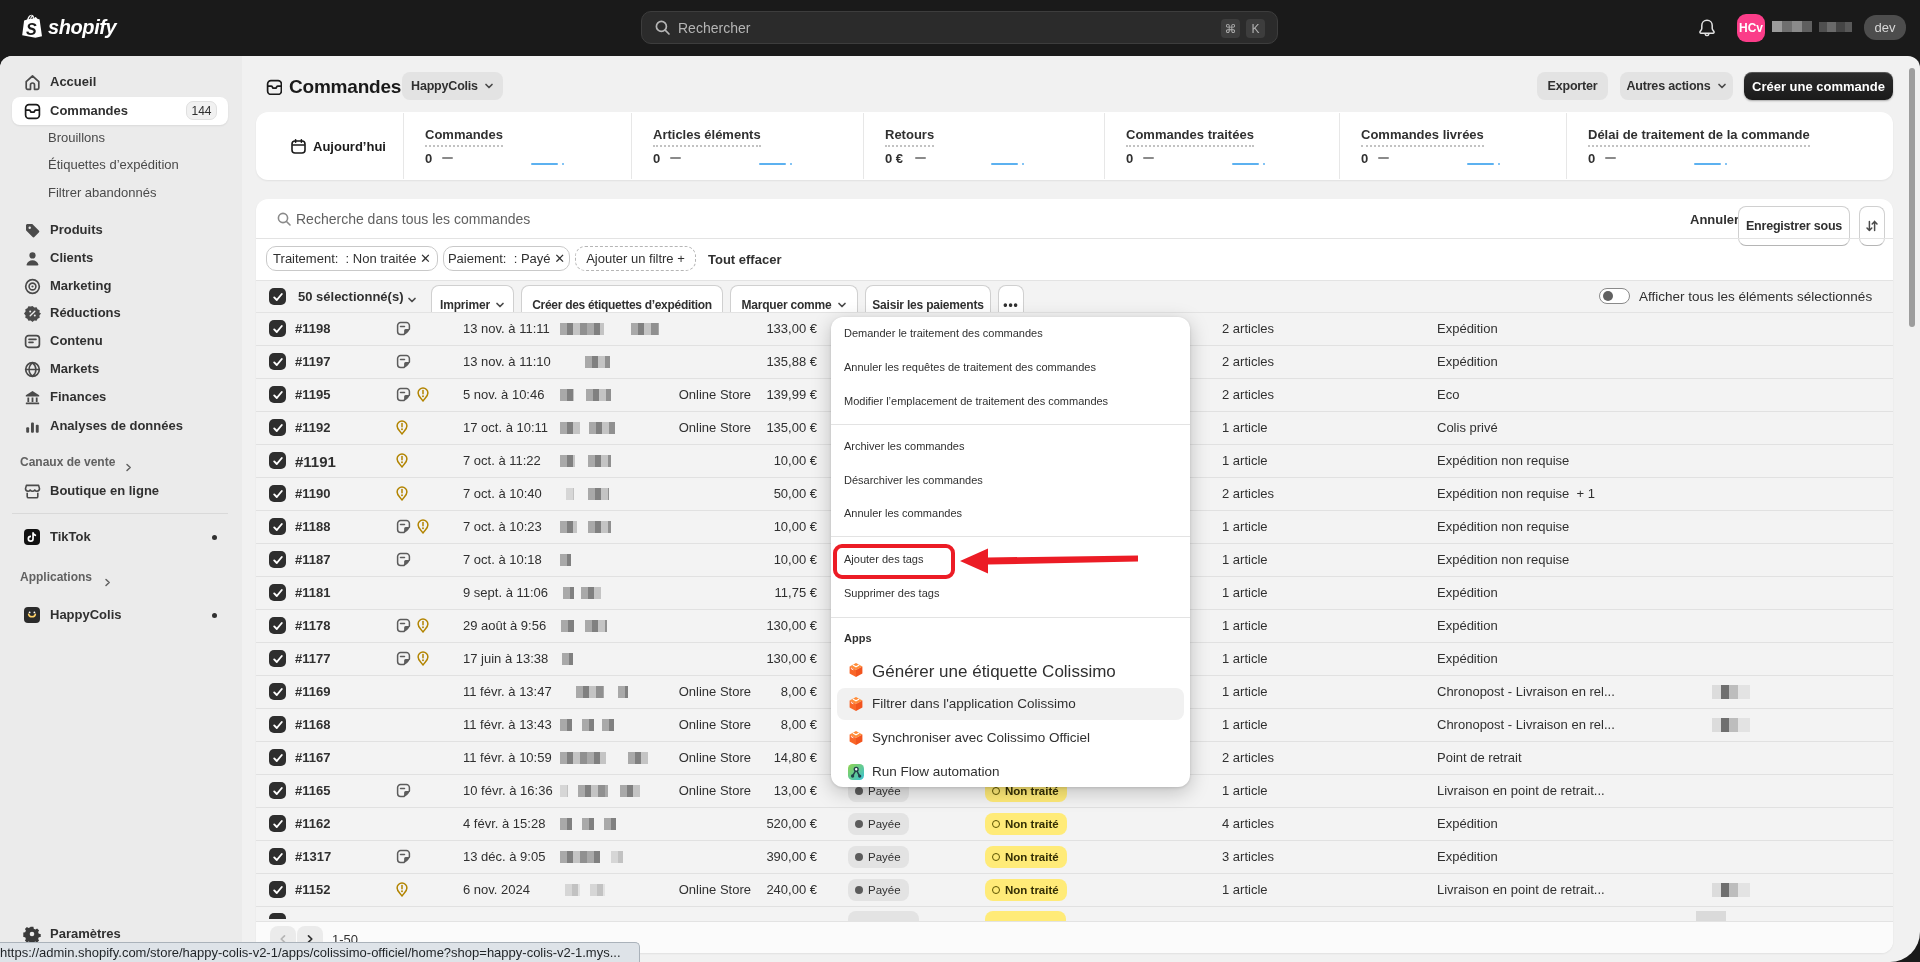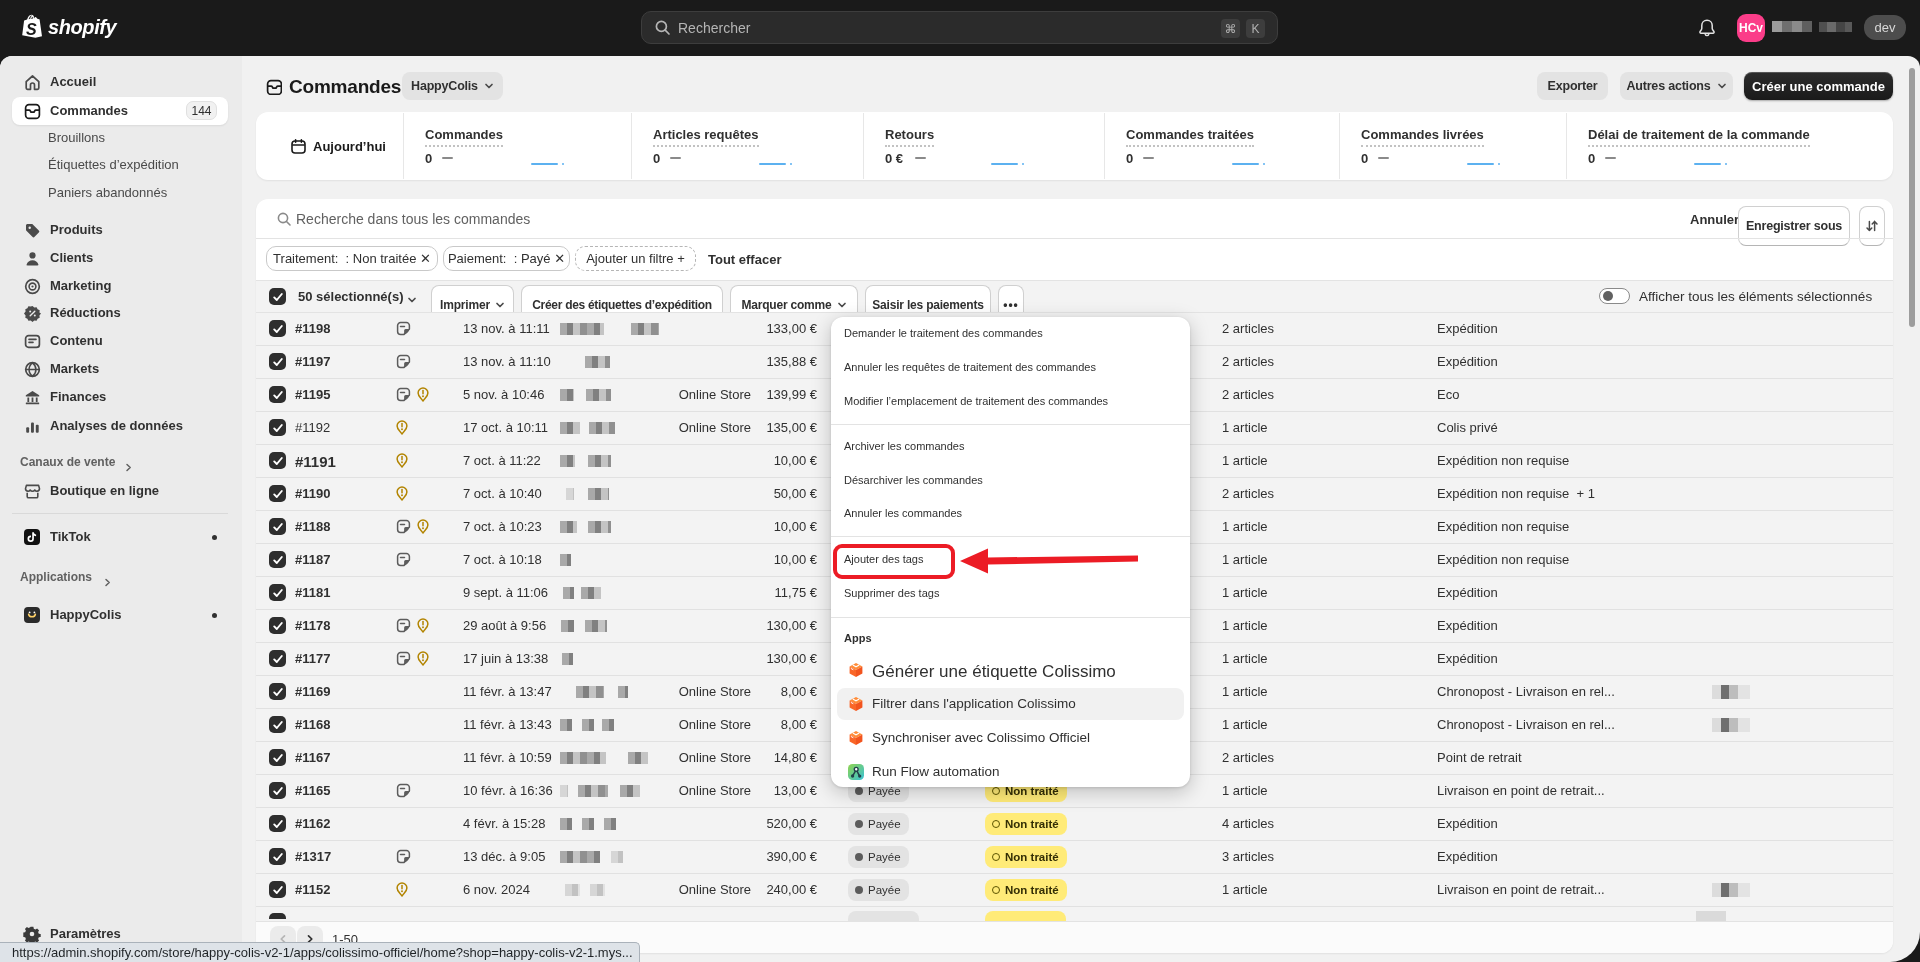--- a/index.html
+++ b/index.html
@@ -44,21 +44,21 @@
       </svg></div>
 <div class="a" style="left:50px;top:18px;font-size:13px;color:#303030;font-weight:bold">Accueil</div>
 <div class="a" style="left:23px;top:46px"><svg width="19" height="19" viewBox="0 0 19 19" style="">
         <rect x="2.6" y="2.6" width="13.8" height="13.8" rx="3.4" fill="none" stroke="#1a1a1a" stroke-width="1.7"></rect>
         <path d="M2.8 8.2h3.4c.5 0 .9.3 1.1.7l.3.6c.2.4.6.7 1.1.7h1.6c.5 0 .9-.3 1.1-.7l.3-.6c.2-.4.6-.7 1.1-.7h3.4" fill="none" stroke="#1a1a1a" stroke-width="1.7"></path>
       </svg></div>
 <div class="a" style="left:50px;top:47px;font-size:13px;color:#303030;font-weight:bold">Commandes</div>
 <div class="a" style="left:186px;top:45px;width:31px;height:19px;background:#f1f1f1;border:1px solid #e0e0e0;border-radius:7px;font-size:12px;color:#303030;display:flex;align-items:center;justify-content:center">144</div>
 <div class="a" style="left:48px;top:74px;font-size:13px;color:#4a4a4a;font-weight:normal">Brouillons</div>
 <div class="a" style="left:48px;top:101px;font-size:13px;color:#4a4a4a;font-weight:normal">Étiquettes d’expédition</div>
-<div class="a" style="left:48px;top:129px;font-size:13px;color:#4a4a4a;font-weight:normal">Paniers abandonnés</div>
+<div class="a" style="left:48px;top:129px;font-size:13px;color:#4a4a4a;font-weight:normal">Filtrer abandonnés</div>
 <div class="a" style="left:23px;top:165px"><svg width="19" height="19" viewBox="0 0 19 19" style="">
         <path d="M3 4.5C3 3.7 3.7 3 4.5 3h4.2c.4 0 .8.2 1.1.4l6 6a1.5 1.5 0 0 1 0 2.2l-4.2 4.2a1.5 1.5 0 0 1-2.2 0l-6-6A1.5 1.5 0 0 1 3 8.7z" fill="#4a4a4a"></path>
         <circle cx="6.7" cy="6.7" r="1.2" fill="#ebebeb"></circle>
       </svg></div>
 <div class="a" style="left:50px;top:166px;font-size:13px;color:#303030;font-weight:bold">Produits</div>
 <div class="a" style="left:23px;top:193px"><svg width="19" height="19" viewBox="0 0 19 19" style="">
         <circle cx="9.5" cy="6.4" r="3.1" fill="#4a4a4a"></circle>
         <path d="M3.6 15.6c.7-2.8 3.1-4.4 5.9-4.4s5.2 1.6 5.9 4.4c.1.5-.3.9-.8.9H4.4c-.5 0-.9-.4-.8-.9z" fill="#4a4a4a"></path>
       </svg></div>
 <div class="a" style="left:50px;top:194px;font-size:13px;color:#303030;font-weight:bold">Clients</div>
@@ -154,21 +154,21 @@
         <rect x="2" y="3" width="13" height="12" rx="3" fill="none" stroke="#1a1a1a" stroke-width="1.6"></rect>
         <path d="M2.2 7h12.6" stroke="#1a1a1a" stroke-width="1.6"></path>
         <path d="M5.6 1.8v2.4M11.4 1.8v2.4" stroke="#1a1a1a" stroke-width="1.6" stroke-linecap="round"></path>
       </svg></div>
 <div class="a" style="left:313px;top:83px;font-size:13px;font-weight:bold;color:#1a1a1a">Aujourd’hui</div>
 <div class="a" style="left:425px;top:71px;font-size:13px;font-weight:bold;color:#303030;border-bottom:2px dotted #c2c2c2;padding-bottom:3px">Commandes</div>
 <div class="a" style="left:425px;top:95px;font-size:13px;font-weight:bold;color:#303030">0</div>
 <div class="a" style="left:442px;top:101px;width:11px;height:2px;background:#8a8a8a;border-radius:1px"></div>
 <div class="a" style="left:531px;top:107px;width:27px;height:2px;background:#5cb1f0;border-radius:2px"></div>
 <div class="a" style="left:562px;top:107px;width:2px;height:2px;background:#5cb1f0;border-radius:50%"></div>
-<div class="a" style="left:653px;top:71px;font-size:13px;font-weight:bold;color:#303030;border-bottom:2px dotted #c2c2c2;padding-bottom:3px">Articles requêtes</div>
+<div class="a" style="left:653px;top:71px;font-size:13px;font-weight:bold;color:#303030;border-bottom:2px dotted #c2c2c2;padding-bottom:3px">Articles éléments</div>
 <div class="a" style="left:653px;top:95px;font-size:13px;font-weight:bold;color:#303030">0</div>
 <div class="a" style="left:670px;top:101px;width:11px;height:2px;background:#8a8a8a;border-radius:1px"></div>
 <div class="a" style="left:759px;top:107px;width:27px;height:2px;background:#5cb1f0;border-radius:2px"></div>
 <div class="a" style="left:790px;top:107px;width:2px;height:2px;background:#5cb1f0;border-radius:50%"></div>
 <div class="a" style="left:885px;top:71px;font-size:13px;font-weight:bold;color:#303030;border-bottom:2px dotted #c2c2c2;padding-bottom:3px">Retours</div>
 <div class="a" style="left:885px;top:95px;font-size:13px;font-weight:bold;color:#303030">0&nbsp;€</div>
 <div class="a" style="left:915px;top:101px;width:11px;height:2px;background:#8a8a8a;border-radius:1px"></div>
 <div class="a" style="left:991px;top:107px;width:27px;height:2px;background:#5cb1f0;border-radius:2px"></div>
 <div class="a" style="left:1022px;top:107px;width:2px;height:2px;background:#5cb1f0;border-radius:50%"></div>
 <div class="a" style="left:1126px;top:71px;font-size:13px;font-weight:bold;color:#303030;border-bottom:2px dotted #c2c2c2;padding-bottom:3px">Commandes traitées</div>
@@ -293,21 +293,21 @@
 <div class="chip-pay" style="top:185px"><span class="dot-pay"></span>Payée</div>
 <div class="chip-nt" style="top:185px"><span class="ring-nt"></span>Non traité</div>
 <div class="a" style="left:966px;top:188px;font-size:13px;color:#303030">2 articles</div>
 <div class="a" style="left:1181px;top:188px;font-size:13px;color:#303030">Eco</div>
 <div class="a" style="left:0;top:213px;width:1637px;height:33px;background:#f3f3f3;border-bottom:1px solid #e1e1e1"></div>
 <div class="a" style="left:13px;top:220px;width:17px;height:17px;background:#2e2e2e;border-radius:5px;display:flex;align-items:center;justify-content:center">
         <svg width="12" height="12" viewBox="0 0 12 12" style="">
           <path d="M2.2 6.4 4.8 9l5-6" fill="none" stroke="#fff" stroke-width="1.9" stroke-linecap="round" stroke-linejoin="round"></path>
         </svg>
       </div>
-<div class="a" style="left:39px;top:221px;font-size:13px;font-weight:normal;color:#303030">#1192</div>
+<div class="a" style="left:39px;top:221px;font-size:13px;font-weight:bold;color:#303030">#1192</div>
 <div class="a" style="left:140px;top:221px"><svg width="12" height="15" viewBox="0 0 12 15" style="">
           <path d="M6 1.1a4.9 4.9 0 0 1 4.9 4.9c0 2.2-1.5 4-2.9 5.5-.7.8-1.4 1.7-2 2.5-.6-.8-1.3-1.7-2-2.5C2.6 10 1.1 8.2 1.1 6A4.9 4.9 0 0 1 6 1.1z" fill="none" stroke="#b28400" stroke-width="1.5" stroke-linejoin="round"></path>
           <path d="M6 3.6v3.2" stroke="#b28400" stroke-width="1.5" stroke-linecap="round"></path>
           <circle cx="6" cy="9.2" r=".95" fill="#b28400"></circle>
         </svg></div>
 <div class="a" style="left:207px;top:221px;font-size:13px;color:#303030">17 oct. à 10:11</div>
 <div class="a blur" style="left:304px;top:223px;width:20px"></div>
 <div class="a blur" style="left:333px;top:223px;width:26px"></div>
 <div class="a" style="left:355px;top:221px;width:140px;text-align:right;font-size:13px;color:#303030">Online Store</div>
 <div class="a" style="left:461px;top:221px;width:100px;text-align:right;font-size:13px;color:#303030">135,00 €</div>
@@ -663,12 +663,12 @@
         <circle cx="4.6" cy="12" r="1.65" fill="#22404a"></circle>
         <circle cx="11.7" cy="12.1" r="1.65" fill="#22404a"></circle>
       </svg></div>
 <div class="a" style="left:872px;top:708px;font-size:13.5px;color:#303030">Run Flow automation</div>
 <div class="a" style="left:833px;top:488px;width:122px;height:35px;border:4px solid #ec1c25;border-radius:9px"></div>
 <svg class="a" style="left:957px;top:489px" width="185" height="32" viewBox="0 0 185 32">
 <path d="M3 16 L31 3.5 L31 12.5 L181 10.5 L181 16.5 L31 19.5 L31 28.5 Z" fill="#ec1c25"></path>
     </svg>
 <div class="a" style="left:1909px;top:12px;width:6px;height:259px;background:#9d9d9d;border-radius:3px"></div>
 </div>
-<div class="a" style="left:0;top:942px;width:640px;height:20px;background:#dee3e8;border:1px solid #aab2ba;border-left:none;border-bottom:none;border-top-right-radius:5px;font-size:13px;color:#1f2326;display:flex;align-items:center;padding-left:12px;z-index:50">https://admin.shopify.com/store/happy-colis-v2-1/apps/colissimo-officiel/home?shop=happy-colis-v2-1.mys...</div>
+<div class="a" style="left:0;top:942px;width:640px;height:20px;background:#dee3e8;border:1px solid #aab2ba;border-left:none;border-bottom:none;border-top-right-radius:5px;font-size:13px;color:#1f2326;display:flex;align-items:center;padding-left:0;z-index:50">https://admin.shopify.com/store/happy-colis-v2-1/apps/colissimo-officiel/home?shop=happy-colis-v2-1.mys...</div>
 </body></html>

